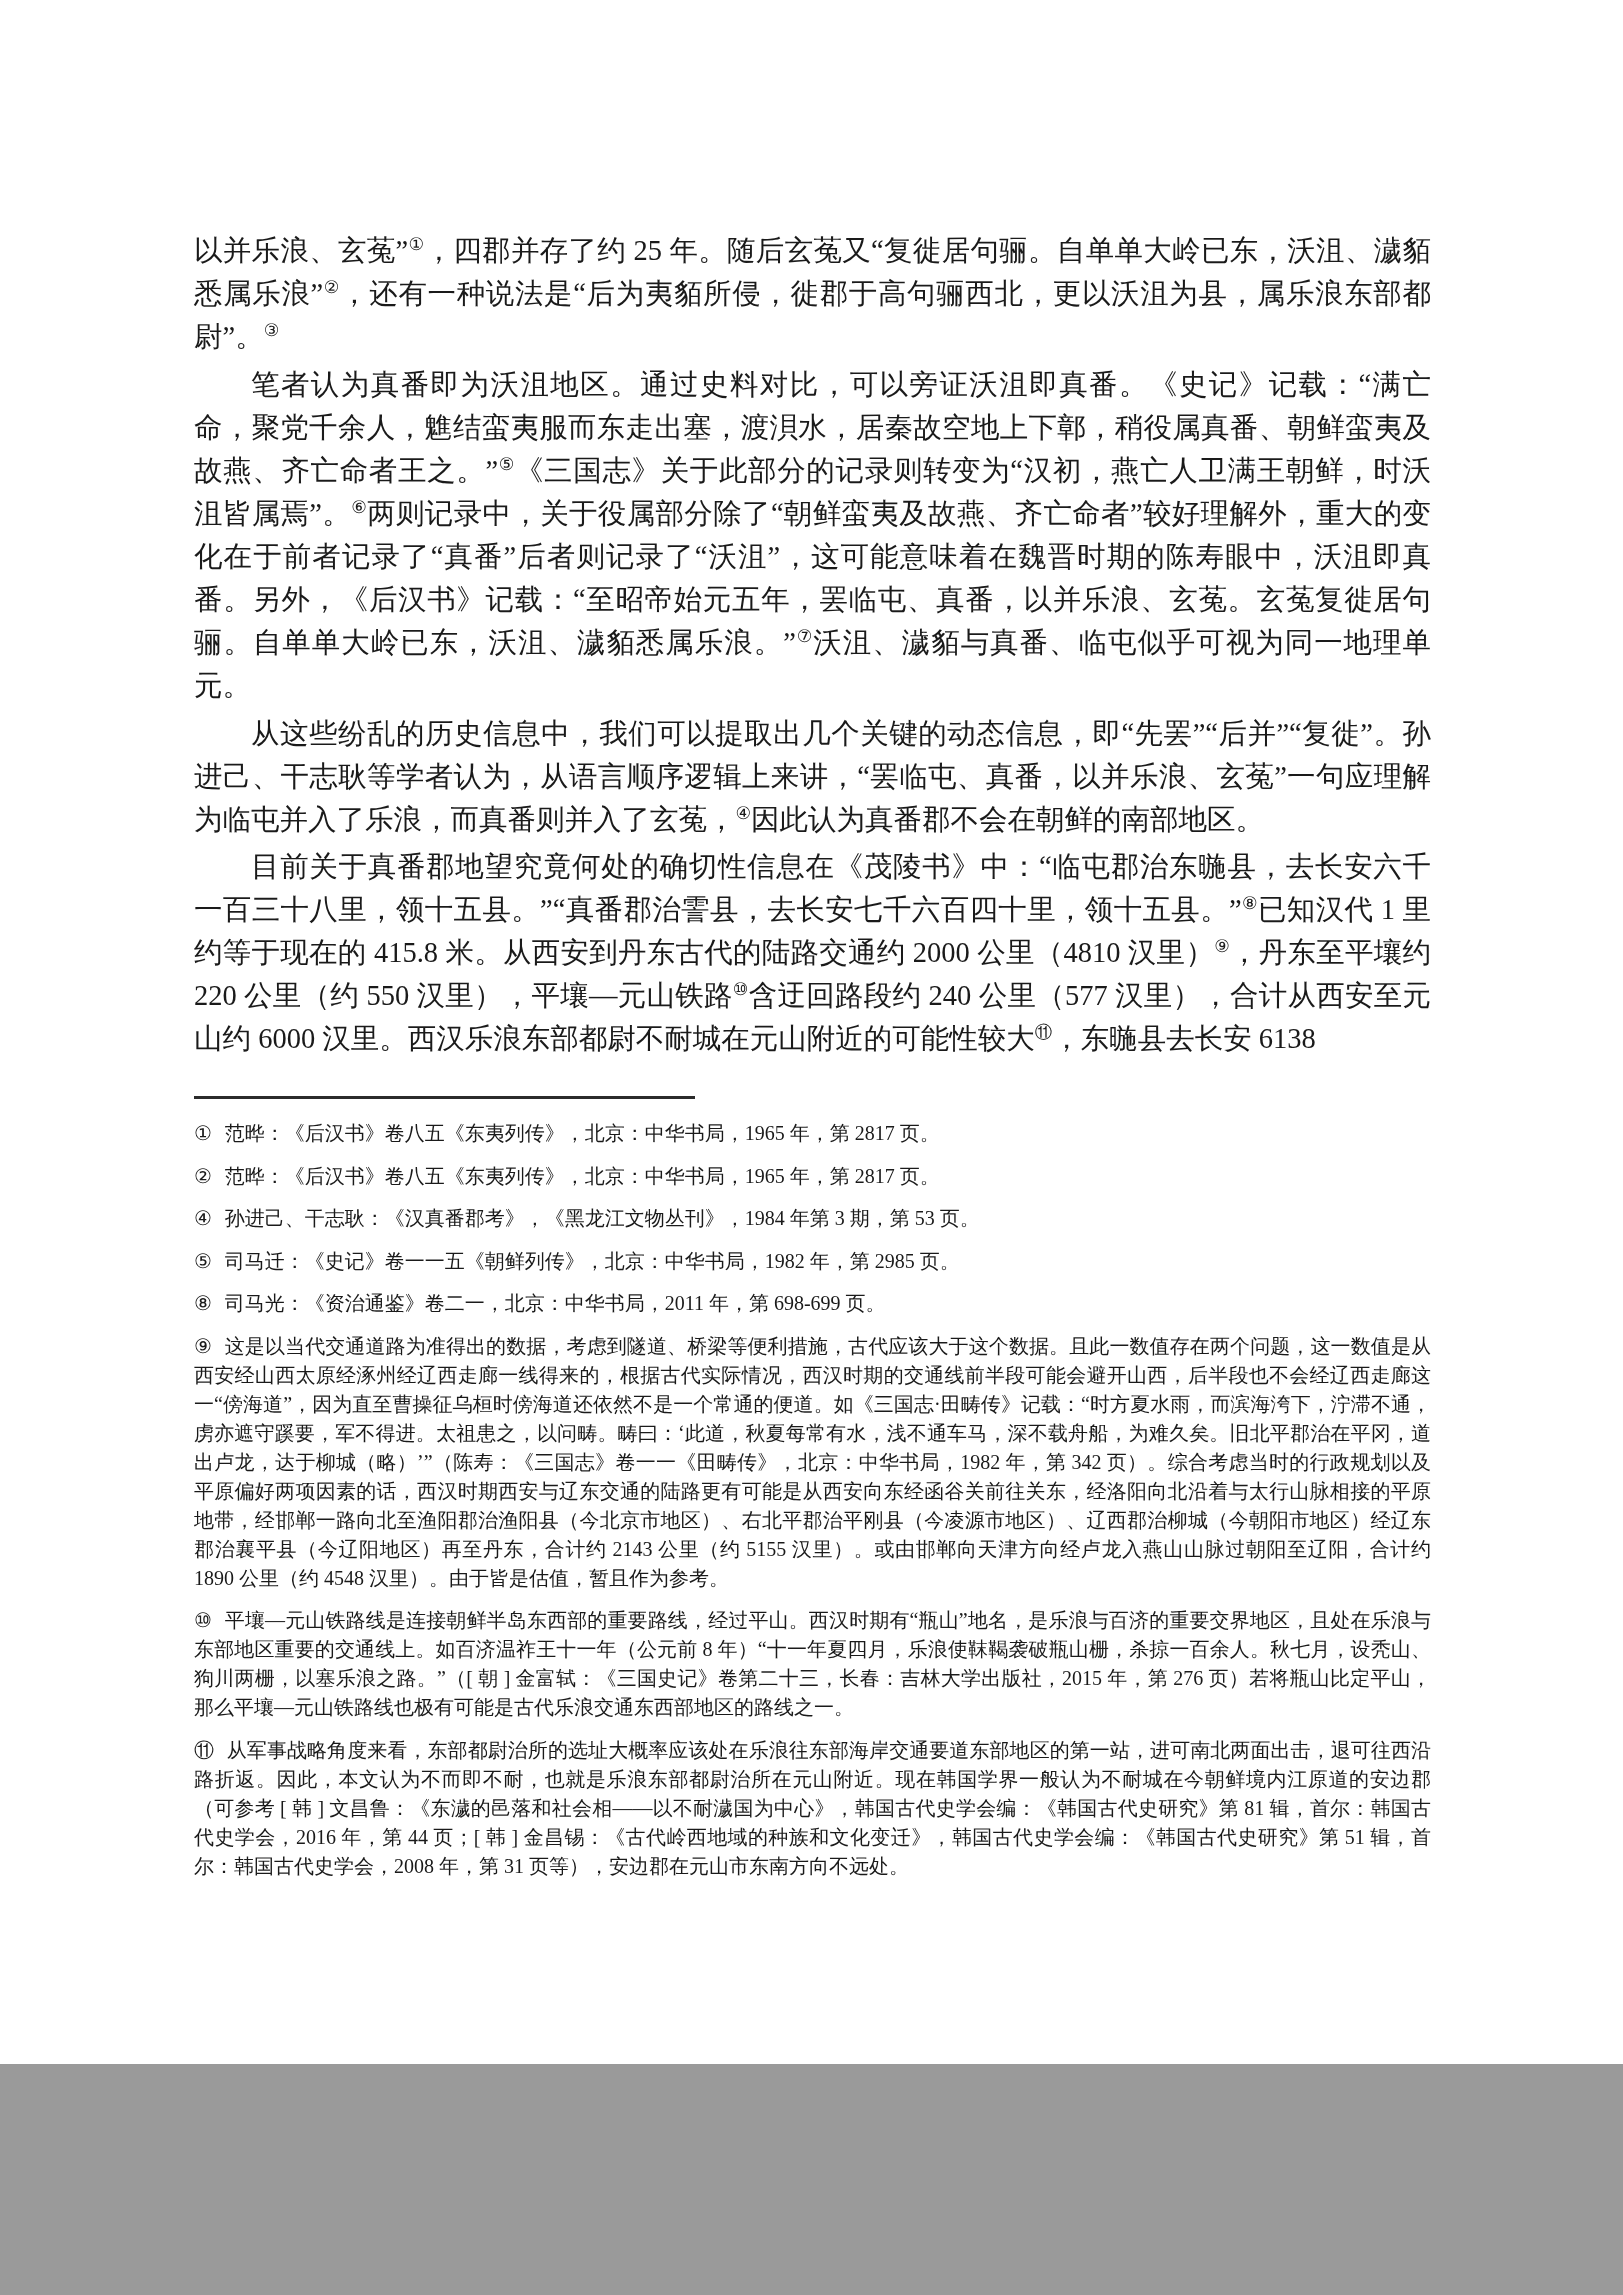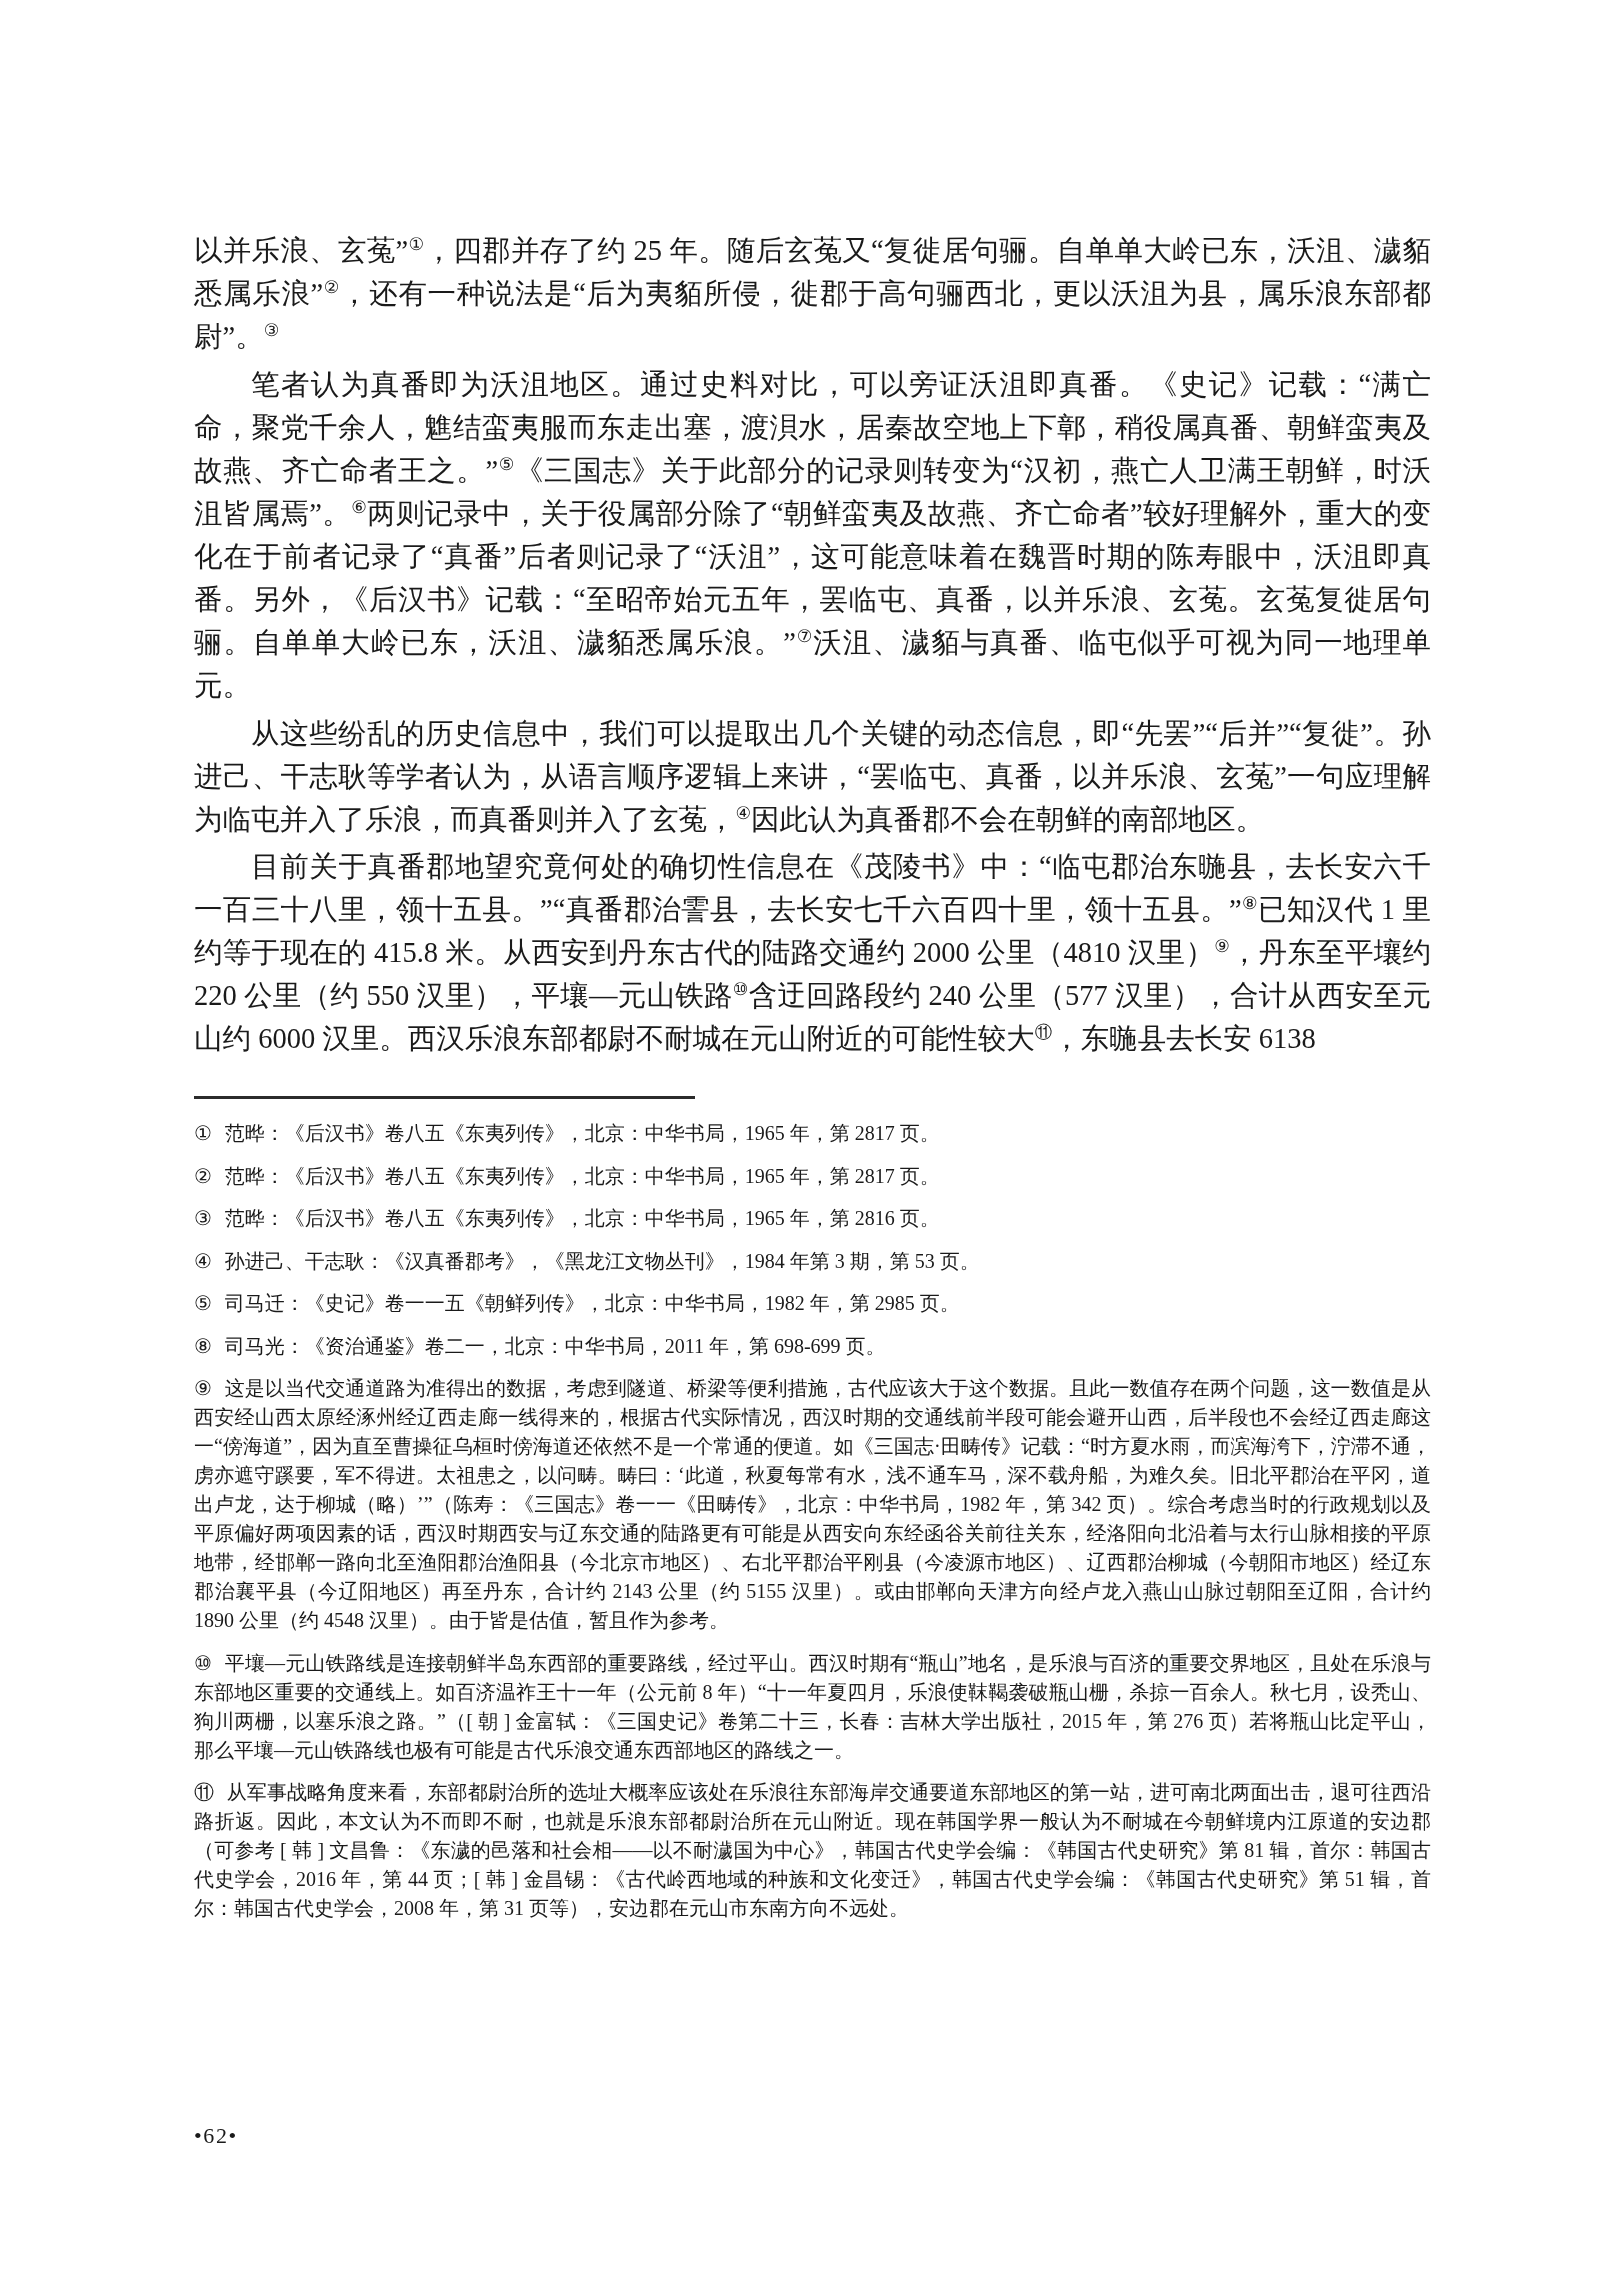--- a/index.html
+++ b/index.html
@@ -1,18 +1,18 @@
 <!DOCTYPE html>
 <html style="font-size:12.7px"><head>
 <meta charset="utf-8">
 <style>
   html,body{margin:0;padding:0;background:#9a9a9a;}
   .page{
     position:relative;
-    width:1623px;height:2295px;
+    width:1623px;height:2064px;
     background:#ffffff;
     overflow:hidden;
     font-family:"Liberation Serif","DejaVu Serif",serif;
     color:#1a1a1a;
   }
   
   .body-block{
     position:absolute;
     left:194px;top:229px;width:1237px;
     text-align:justify;
@@ -64,21 +64,20 @@
   <div class="body-block">
       <p class="no-indent">以并乐浪、玄菟”<sup>①</sup>，四郡并存了约 25 年。随后玄菟又“复徙居句骊。自单单大岭已东，沃沮、濊貊悉属乐浪”<sup>②</sup>，还有一种说法是“后为夷貊所侵，徙郡于高句骊西北，更以沃沮为县，属乐浪东部都尉”。<sup>③</sup></p>
       <p>笔者认为真番即为沃沮地区。通过史料对比，可以旁证沃沮即真番。《史记》记载：“满亡命，聚党千余人，魋结蛮夷服而东走出塞，渡浿水，居秦故空地上下鄣，稍役属真番、朝鲜蛮夷及故燕、齐亡命者王之。”<sup>⑤</sup>《三国志》关于此部分的记录则转变为“汉初，燕亡人卫满王朝鲜，时沃沮皆属焉”。<sup>⑥</sup>两则记录中，关于役属部分除了“朝鲜蛮夷及故燕、齐亡命者”较好理解外，重大的变化在于前者记录了“真番”后者则记录了“沃沮”，这可能意味着在魏晋时期的陈寿眼中，沃沮即真番。另外，《后汉书》记载：“至昭帝始元五年，罢临屯、真番，以并乐浪、玄菟。玄菟复徙居句骊。自单单大岭已东，沃沮、濊貊悉属乐浪。”<sup>⑦</sup>沃沮、濊貊与真番、临屯似乎可视为同一地理单元。</p>
       <p>从这些纷乱的历史信息中，我们可以提取出几个关键的动态信息，即“先罢”“后并”“复徙”。孙进己、干志耿等学者认为，从语言顺序逻辑上来讲，“罢临屯、真番，以并乐浪、玄菟”一句应理解为临屯并入了乐浪，而真番则并入了玄菟，<sup>④</sup>因此认为真番郡不会在朝鲜的南部地区。</p>
       <p>目前关于真番郡地望究竟何处的确切性信息在《茂陵书》中：“临屯郡治东暆县，去长安六千一百三十八里，领十五县。”“真番郡治霅县，去长安七千六百四十里，领十五县。”<sup>⑧</sup>已知汉代 1 里约等于现在的 415.8 米。从西安到丹东古代的陆路交通约 2000 公里（4810 汉里）<sup>⑨</sup>，丹东至平壤约 220 公里（约 550 汉里），平壤—元山铁路<sup>⑩</sup>含迂回路段约 240 公里（577 汉里），合计从西安至元山约 6000 汉里。西汉乐浪东部都尉不耐城在元山附近的可能性较大<sup>⑪</sup>，东暆县去长安 6138</p>
     </div>
   <div class="fn-rule"></div>
   <div class="footnotes">
       <p><span class="fn-marker">①</span>范晔：《后汉书》卷八五《东夷列传》，北京：中华书局，1965 年，第 2817 页。</p>
       <p><span class="fn-marker">②</span>范晔：《后汉书》卷八五《东夷列传》，北京：中华书局，1965 年，第 2817 页。</p>
-      <p><span class="fn-marker">③</span>范晔：《后汉书》卷八五《东夷列传》，北京：中华书局，1965 年，第 2816 页。</p>
       <p><span class="fn-marker">④</span>孙进己、干志耿：《汉真番郡考》，《黑龙江文物丛刊》，1984 年第 3 期，第 53 页。</p>
       <p><span class="fn-marker">⑤</span>司马迁：《史记》卷一一五《朝鲜列传》，北京：中华书局，1982 年，第 2985 页。</p>
       <p><span class="fn-marker">⑧</span>司马光：《资治通鉴》卷二一，北京：中华书局，2011 年，第 698-699 页。</p>
       <p><span class="fn-marker">⑨</span>这是以当代交通道路为准得出的数据，考虑到隧道、桥梁等便利措施，古代应该大于这个数据。且此一数值存在两个问题，这一数值是从西安经山西太原经涿州经辽西走廊一线得来的，根据古代实际情况，西汉时期的交通线前半段可能会避开山西，后半段也不会经辽西走廊这一“傍海道”，因为直至曹操征乌桓时傍海道还依然不是一个常通的便道。如《三国志·田畴传》记载：“时方夏水雨，而滨海洿下，泞滞不通，虏亦遮守蹊要，军不得进。太祖患之，以问畴。畴曰：‘此道，秋夏每常有水，浅不通车马，深不载舟船，为难久矣。旧北平郡治在平冈，道出卢龙，达于柳城（略）’”（陈寿：《三国志》卷一一《田畴传》，北京：中华书局，1982 年，第 342 页）。综合考虑当时的行政规划以及平原偏好两项因素的话，西汉时期西安与辽东交通的陆路更有可能是从西安向东经函谷关前往关东，经洛阳向北沿着与太行山脉相接的平原地带，经邯郸一路向北至渔阳郡治渔阳县（今北京市地区）、右北平郡治平刚县（今凌源市地区）、辽西郡治柳城（今朝阳市地区）经辽东郡治襄平县（今辽阳地区）再至丹东，合计约 2143 公里（约 5155 汉里）。或由邯郸向天津方向经卢龙入燕山山脉过朝阳至辽阳，合计约 1890 公里（约 4548 汉里）。由于皆是估值，暂且作为参考。</p>
       <p><span class="fn-marker">⑩</span>平壤—元山铁路线是连接朝鲜半岛东西部的重要路线，经过平山。西汉时期有“瓶山”地名，是乐浪与百济的重要交界地区，且处在乐浪与东部地区重要的交通线上。如百济温祚王十一年（公元前 8 年）“十一年夏四月，乐浪使靺鞨袭破瓶山栅，杀掠一百余人。秋七月，设秃山、狗川两栅，以塞乐浪之路。”（[ 朝 ] 金富轼：《三国史记》卷第二十三，长春：吉林大学出版社，2015 年，第 276 页）若将瓶山比定平山，那么平壤—元山铁路线也极有可能是古代乐浪交通东西部地区的路线之一。</p>
       <p><span class="fn-marker">⑪</span>从军事战略角度来看，东部都尉治所的选址大概率应该处在乐浪往东部海岸交通要道东部地区的第一站，进可南北两面出击，退可往西沿路折返。因此，本文认为不而即不耐，也就是乐浪东部都尉治所在元山附近。现在韩国学界一般认为不耐城在今朝鲜境内江原道的安边郡（可参考 [ 韩 ] 文昌鲁：《东濊的邑落和社会相——以不耐濊国为中心》，韩国古代史学会编：《韩国古代史研究》第 81 辑，首尔：韩国古代史学会，2016 年，第 44 页；[ 韩 ] 金昌锡：《古代岭西地域的种族和文化变迁》，韩国古代史学会编：《韩国古代史研究》第 51 辑，首尔：韩国古代史学会，2008 年，第 31 页等），安边郡在元山市东南方向不远处。</p>
     </div>
   <div class="page-number">•62•</div>
 </div>
 

